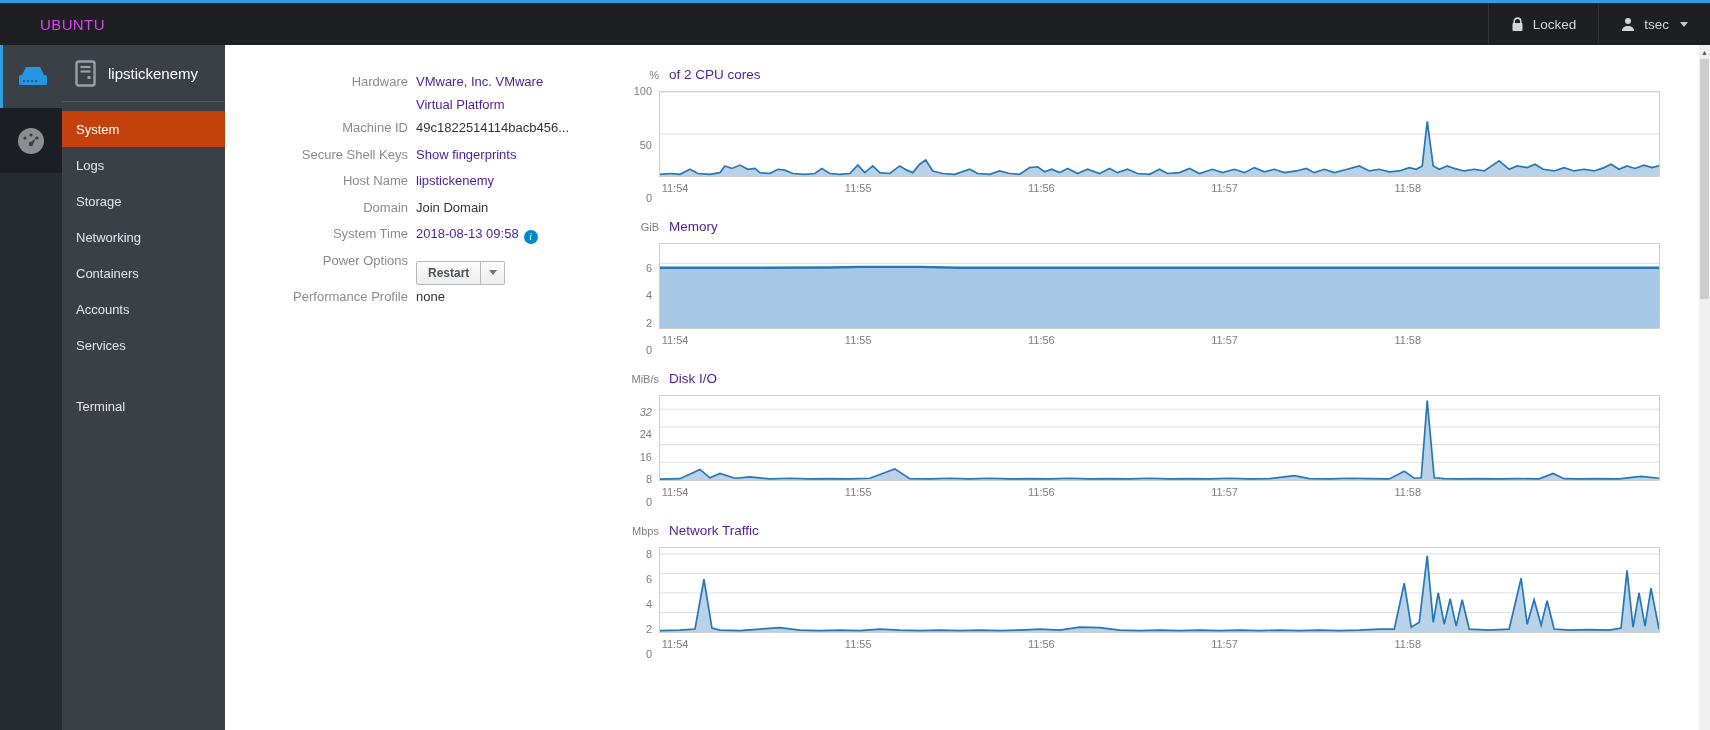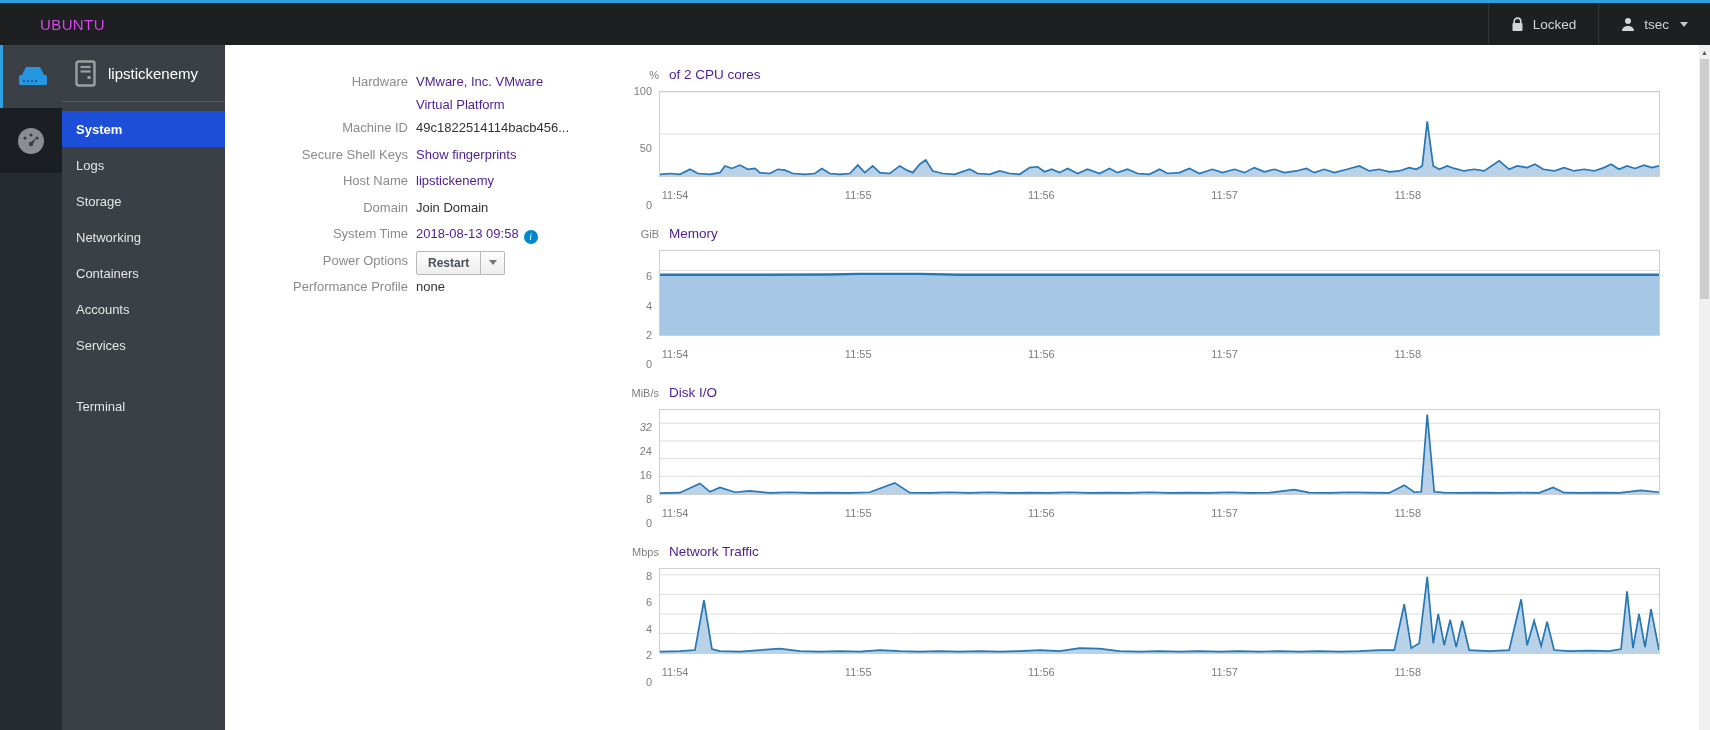--- a/index.html
+++ b/index.html
@@ -21,50 +21,50 @@
   .rail-item { height:63px; display:flex; align-items:center; justify-content:center; cursor:pointer; }
   .rail-item.selected { background:#3b4046; border-left:3px solid #2e9fdf; }
   .rail-item.dark { background:#1b1e23; height:65px; }
 
   
   .sidebar { width:163px; background:#3b4046; flex:none; display:flex; flex-direction:column; }
   .host-header { height:57px; display:flex; align-items:center; gap:12px; padding-left:13px; border-bottom:1px solid #565b61; cursor:pointer; }
   .host-name { color:#fff; font-size:15px; }
   .menu { padding-top:9px; }
   .menu-item { height:36px; display:flex; align-items:center; padding-left:14px; color:#e5e5e5; font-size:13px; cursor:pointer; }
-  .menu-item.selected { background:#1d4ed8; color:#fff; font-weight:bold; }
+  .menu-item.selected { background:#c2410c; color:#fff; font-weight:normal; }
   .menu-gap { height:25px; }
 
   
   .main { flex:1; background:#fff; display:flex; padding-top:22px; overflow:hidden; position:relative; }
   .info-col { width:368px; flex:none; padding-top:3px; }
   .info-row { display:flex; min-height:26.5px; align-items:flex-start; font-size:13px; line-height:23px; }
   .info-label { width:183px; text-align:right; color:#8b8b8b; flex:none; }
   .info-value { margin-left:8px; color:#333; }
   .info-value a, a.lnk { color:#4c1d95; text-decoration:none; cursor:pointer; }
   .two-line span { display:block; }
   .info-icon { display:inline-block; width:14px; height:14px; background:#0088ce; color:#fff; border-radius:50%; font-size:10px; line-height:14px; text-align:center; font-style:italic; font-family:"Liberation Serif", serif; vertical-align:-2px; margin-left:5px; cursor:pointer; }
-  .btn-split { display:inline-flex; margin-top:2px; }
+  .btn-split { display:inline-flex; margin-top:12px; }
   .btn { font-size:12px; font-weight:bold; color:#4d5258; background:linear-gradient(#fdfdfd,#ededed); border:1px solid #b7b7b7; padding:4px 11px; border-radius:2px 0 0 2px; cursor:pointer; }
   .btn-caret { width:24px; border:1px solid #b7b7b7; border-left:none; background:linear-gradient(#fdfdfd,#ededed); border-radius:0 2px 2px 0; display:flex; align-items:center; justify-content:center; cursor:pointer; }
   .btn-caret i { width:0; height:0; border-left:4px solid transparent; border-right:4px solid transparent; border-top:5px solid #72767b; }
 
   
   .charts-col { flex:1; padding-right:50px; }
   .chart-block { margin-bottom:21px; }
   .chart-head { display:flex; align-items:baseline; margin-bottom:9px; }
   .chart-unit { width:66px; flex:none; text-align:right; color:#7d7d7d; font-size:11px; }
   .chart-title { margin-left:10px; font-size:13.5px; }
   .chart-body { display:flex; }
   .ylabels { width:66px; flex:none; position:relative; }
   .ylabels span { position:absolute; right:7px; transform:translateY(-50%); font-size:11px; color:#7d7d7d; }
   .plot-wrap { flex:1; }
   .plot { height:86px; border:1px solid #cfcfcf; position:relative; }
   .plot svg { display:block; width:100%; height:100%; }
-  .xlabels { position:relative; height:17px; margin-top:11px;text-decoration:underline; }
+  .xlabels { position:relative; height:17px; margin-top:4px;text-decoration:underline; }
   .xlabels span { position:absolute; transform:translateX(-50%); font-size:11px; color:#7d7d7d; top:1px; }
 
   
   .scrollbar { position:fixed; top:45px; right:0; width:11px; height:685px; background:#f0f0f0; }
   .sb-arrow { height:14px; display:flex; align-items:center; justify-content:center; font-size:7px; color:#555; cursor:pointer; }
   .sb-thumb { margin:0 1px; height:240px; background:#cdcdcd; cursor:pointer; }
 </style>
 </head>
 <body>
 

